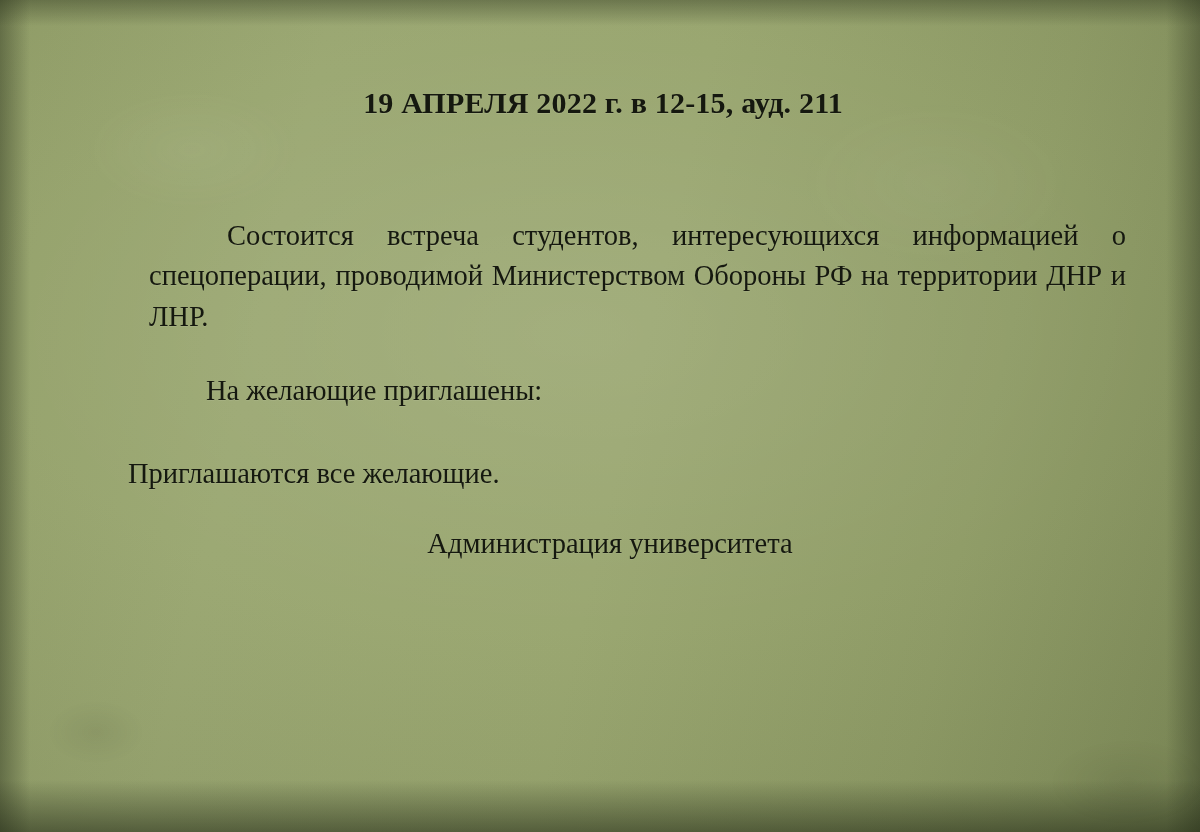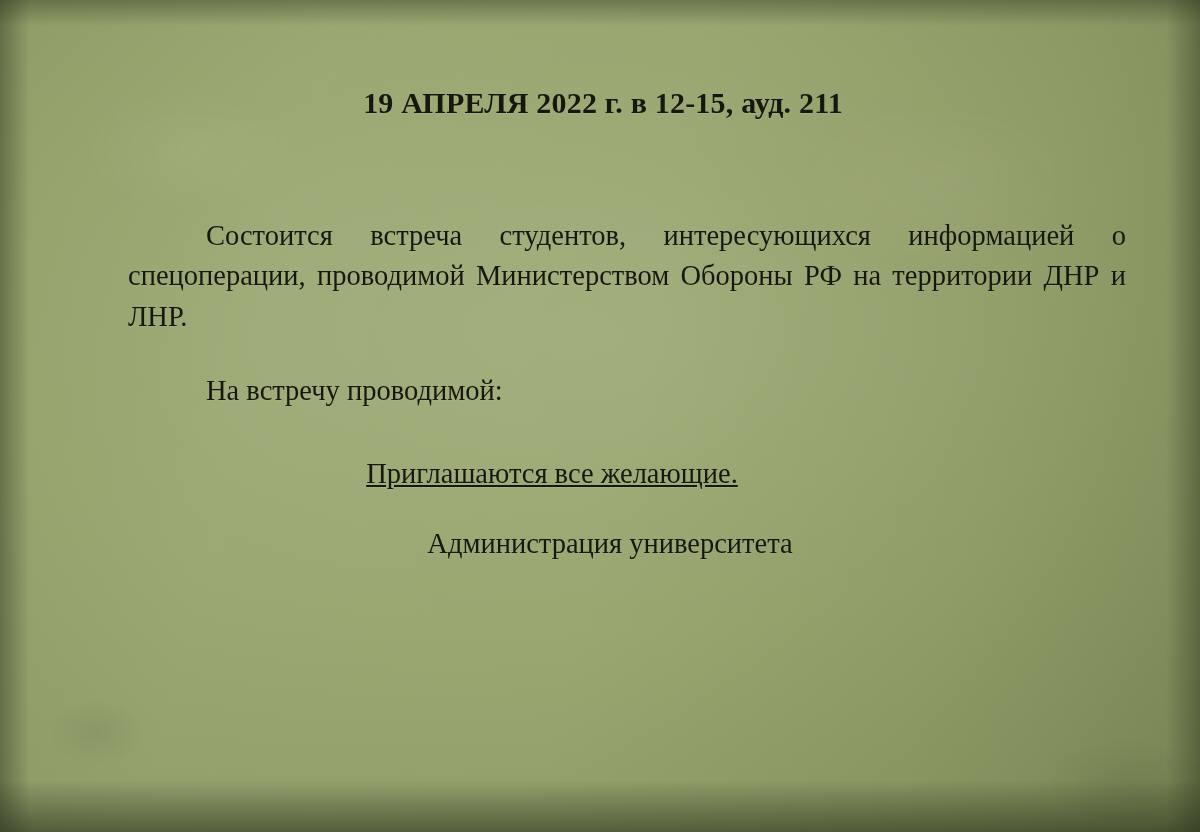--- a/index.html
+++ b/index.html
@@ -86,58 +86,58 @@
     font-size: 28.5px;
     line-height: 1.42;
     margin: 0 0 34px 0;
     text-align: justify;
     text-justify: inter-word;
     max-width: 1002px;
     text-shadow: 0 1px 0 rgba(255,255,255,0.08);
   }
   .para.indent {
     text-indent: 78px;
+    margin-left: 21px;
   }
 
   .para.invitees {
     margin-bottom: 30px;
     text-align: left;
     font-size: 28px;
   }
 
   .para.lead {
     text-indent: 78px;
     text-align: left;
     margin-bottom: 42px;
   }
 
   .para.welcome {
-    text-align: center;
+    text-align: left;
     margin: 12px 0 30px 0;
     padding-right: 150px;
-    text-decoration: underline;
   }
 
   .para.signature {
     text-align: center;
     margin: 0;
     padding-right: 34px;
   }
 </style>
 </head>
 <body>
 
 <div class="sheet">
   <div class="doc">
 
     <h1 class="title">19 АПРЕЛЯ 2022 г. в 12-15, ауд. 211</h1>
 
     <p class="para indent">Состоится встреча студентов, интересующихся информацией о спецоперации, проводимой Министерством Обороны РФ на территории ДНР и ЛНР.</p>
 
-    <p class="para lead">На встречу проводимой:</p>
+    <p class="para lead">На желающие приглашены:</p>
 
 
 
     <p class="para welcome">Приглашаются все желающие.</p>
 
     <p class="para signature">Администрация университета</p>
 
   </div>
 </div>
 

